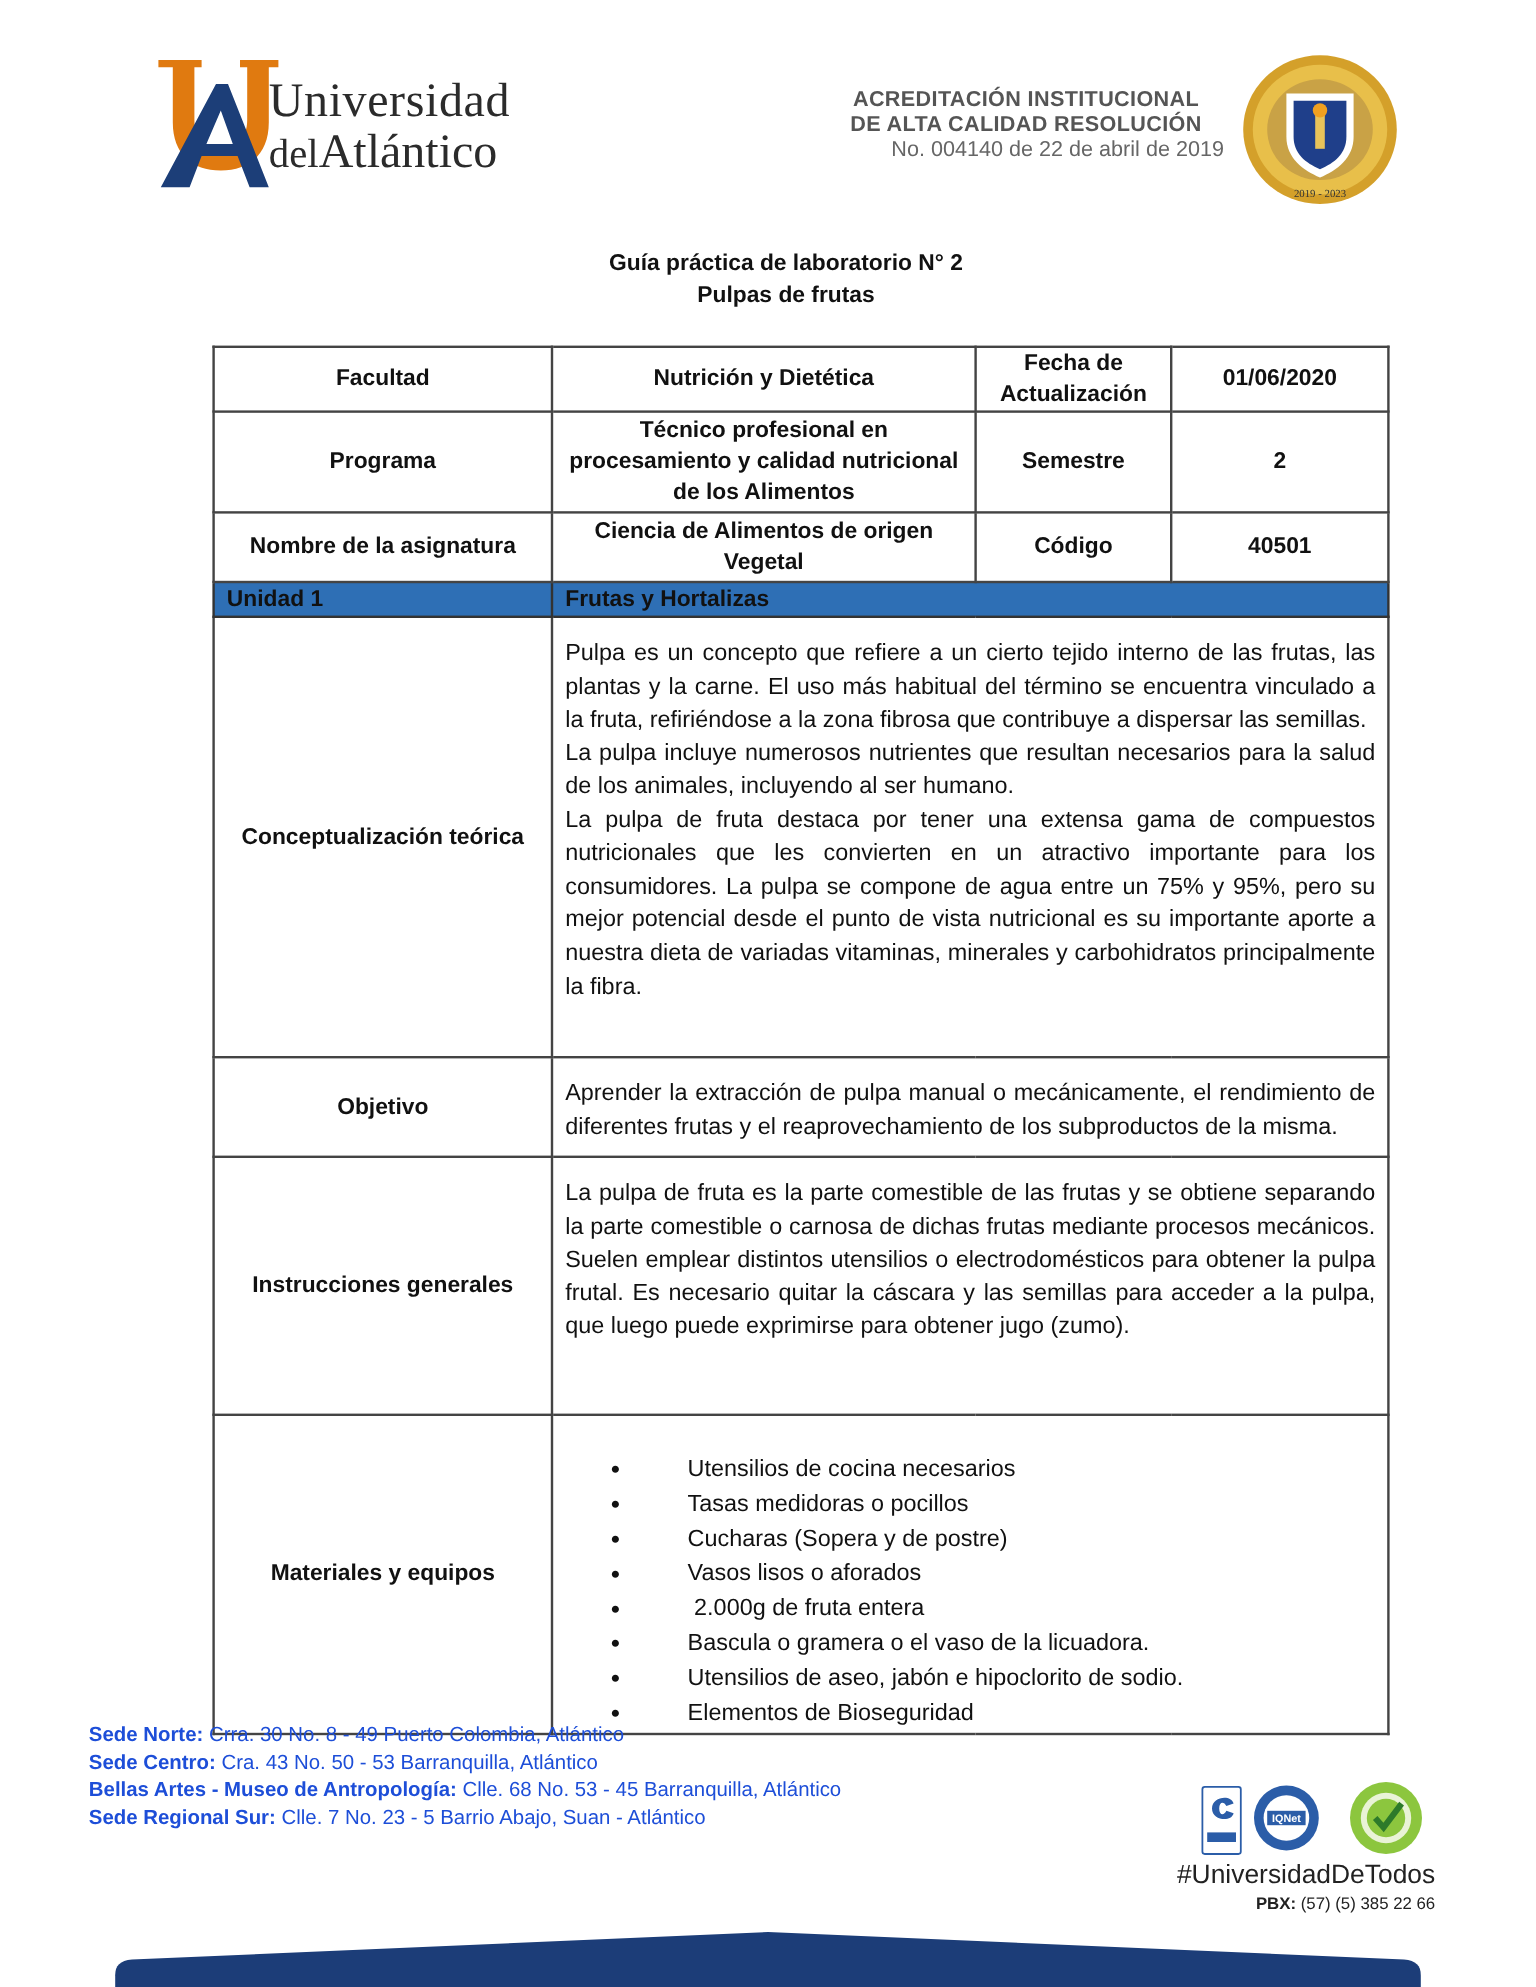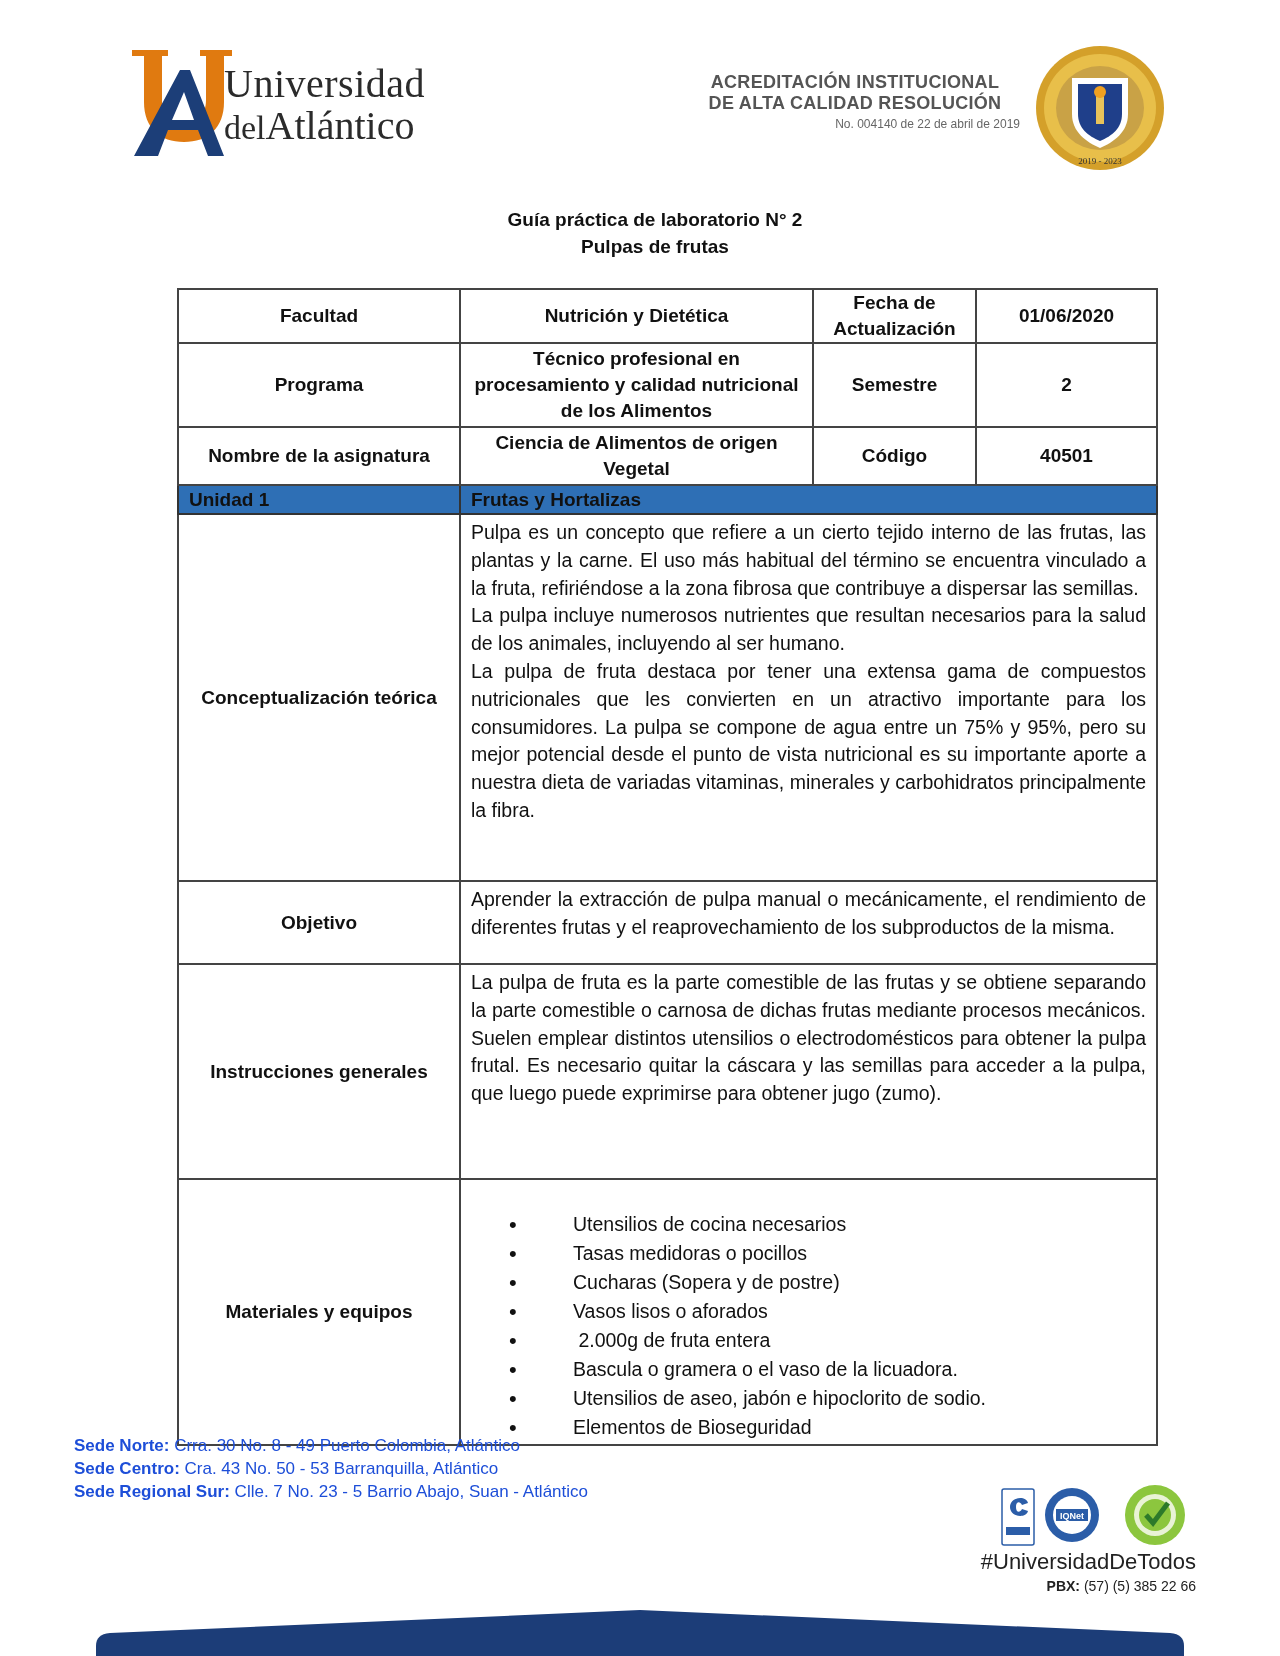--- a/index.html
+++ b/index.html
@@ -14,33 +14,33 @@
   .logo { left: 128px; top: 44px; width: 320px; height: 120px; }
   .logo-mark { position: absolute; left: 0; top: 0; width: 110px; height: 118px; }
   .logo-text { position: absolute; left: 96px; top: 20px; font-family: "Liberation Serif", "DejaVu Serif", serif; color: #2b2b2b; line-height: 1; }
   .logo-line1 { font-size: 40px; letter-spacing: 0.5px; }
   .logo-line2 { font-size: 40px; margin-top: 2px; }
   .logo-line2 .small { font-size: 34px; }
 
   
   .accr { left: 690px; top: 72px; width: 330px; text-align: right; color: #555; line-height: 21px; }
   .accr .b { font-weight: bold; font-size: 18px; letter-spacing: 0.3px; text-align: center; }
-  .accr .n { font-size: 12px; color: #666; }
+  .accr .n { font-size: 18px; color: #666; }
   .seal { left: 1032px; top: 44px; width: 136px; height: 128px; }
 
   
   .title { left: 0; width: 1310px; top: 206px; text-align: center; font-weight: bold; font-size: 19px; line-height: 27px; color: #111; }
 
   
   .tbl { left: 177px; top: 288px; width: 979px; border-collapse: collapse; table-layout: fixed; }
   .tbl td { border: 2px solid #444; padding: 0 10px; font-size: 19px; vertical-align: middle; }
   .tbl .lbl { font-weight: bold; text-align: center; }
   .tbl .ctr { text-align: center; font-weight: bold; }
   .tbl .hdr td { background: #2e6fb5; font-weight: bold; text-align: left; color: #111; border-color: #333; }
-  .tbl .txt { text-align: justify; line-height: 27.8px; vertical-align: top; padding: 4px 10px 0 10px; font-size: 19.5px; }
+  .tbl .txt { text-align: justify; line-height: 27.8px; vertical-align: top; padding: 16px 10px 0 10px; font-size: 19.5px; }
   .tbl .txt p { margin: 0; }
   .mat-list { margin: 0; padding: 0 0 0 72px; list-style: none; font-size: 19.5px; line-height: 29px; }
   .mat-list li { position: relative; padding-left: 30px; }
   .mat-list li::before { content: "•"; position: absolute; left: -34px; top: 0; font-size: 22px; }
 
   
   .addr { left: 74px; top: 1434px; font-size: 17px; line-height: 23px; color: #1d4ed8; }
   .addr b { font-weight: bold; }
   .certs { left: 1000px; top: 1483px; width: 200px; height: 72px; }
   .hashtag { left: 940px; top: 1549px; width: 256px; text-align: right; font-size: 22px; color: #222; }
@@ -143,20 +143,21 @@
         <li>Elementos de Bioseguridad</li>
       </ul>
     </td>
   </tr>
 </tbody>
   </table>
 
 <div class="abs addr">
   <div><b>Sede Norte:</b><span> Crra. 30 No. 8 - 49 Puerto Colombia, Atlántico</span></div>
   <div><b>Sede Centro:</b><span> Cra. 43 No. 50 - 53 Barranquilla, Atlántico</span></div>
+  <div><b>Bellas Artes - Museo de Antropología:</b><span> Clle. 68 No. 53 - 45 Barranquilla, Atlántico</span></div>
   <div><b>Sede Regional Sur:</b><span> Clle. 7 No. 23 - 5 Barrio Abajo, Suan - Atlántico</span></div>
 </div>
 
 <svg class="abs certs" viewBox="0 0 200 72">
   <g>
     <rect x="2" y="6" width="32" height="56" rx="2" fill="#fff" stroke="#2b5da8" stroke-width="1.5"></rect>
     <path d="M10 24 C10 14 26 12 28 20 L22 22 C20 18 16 18 16 24 C16 30 20 30 22 26 L28 28 C26 36 10 34 10 24 Z" fill="#2b5da8"></path>
     <rect x="6" y="44" width="24" height="8" fill="#2b5da8"></rect>
   </g>
   <g>

